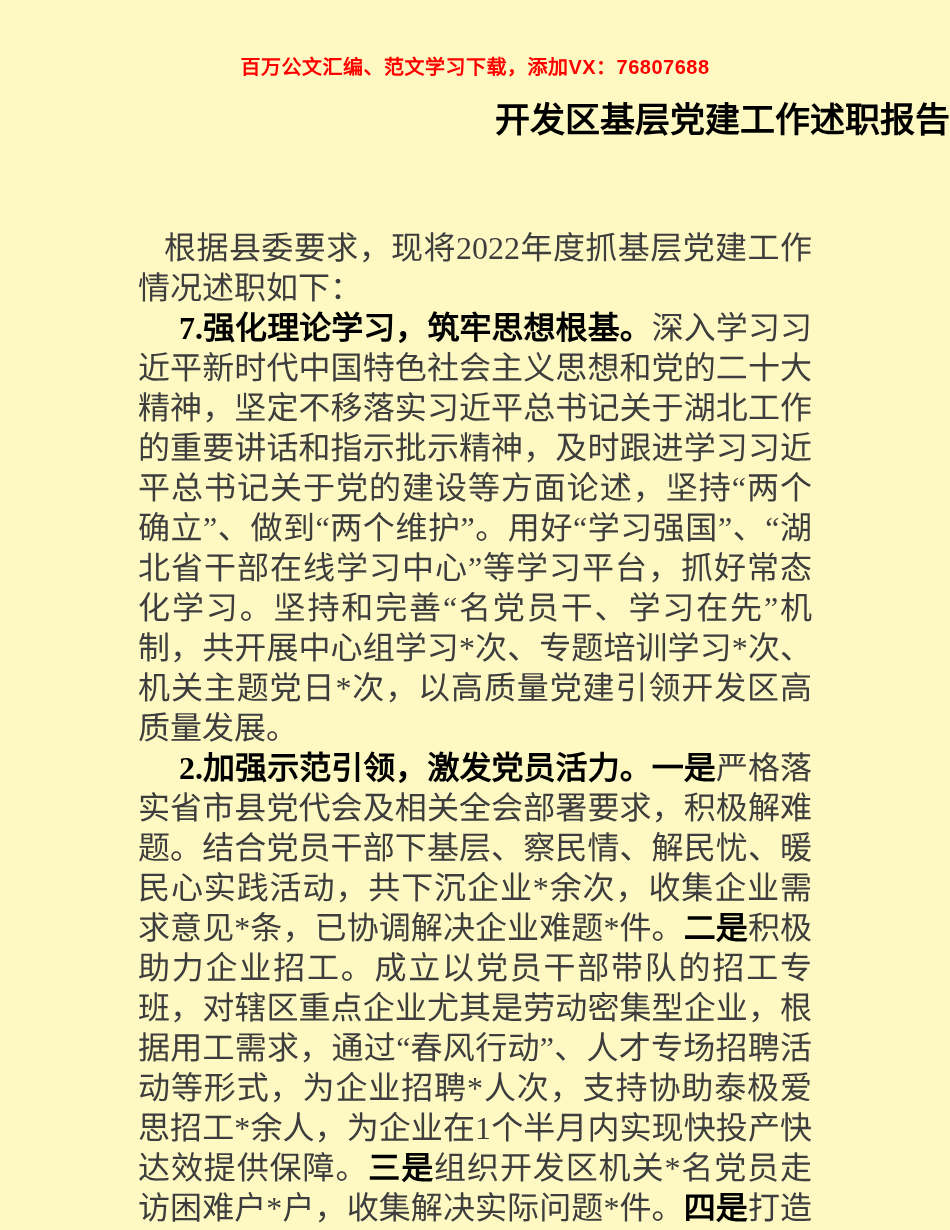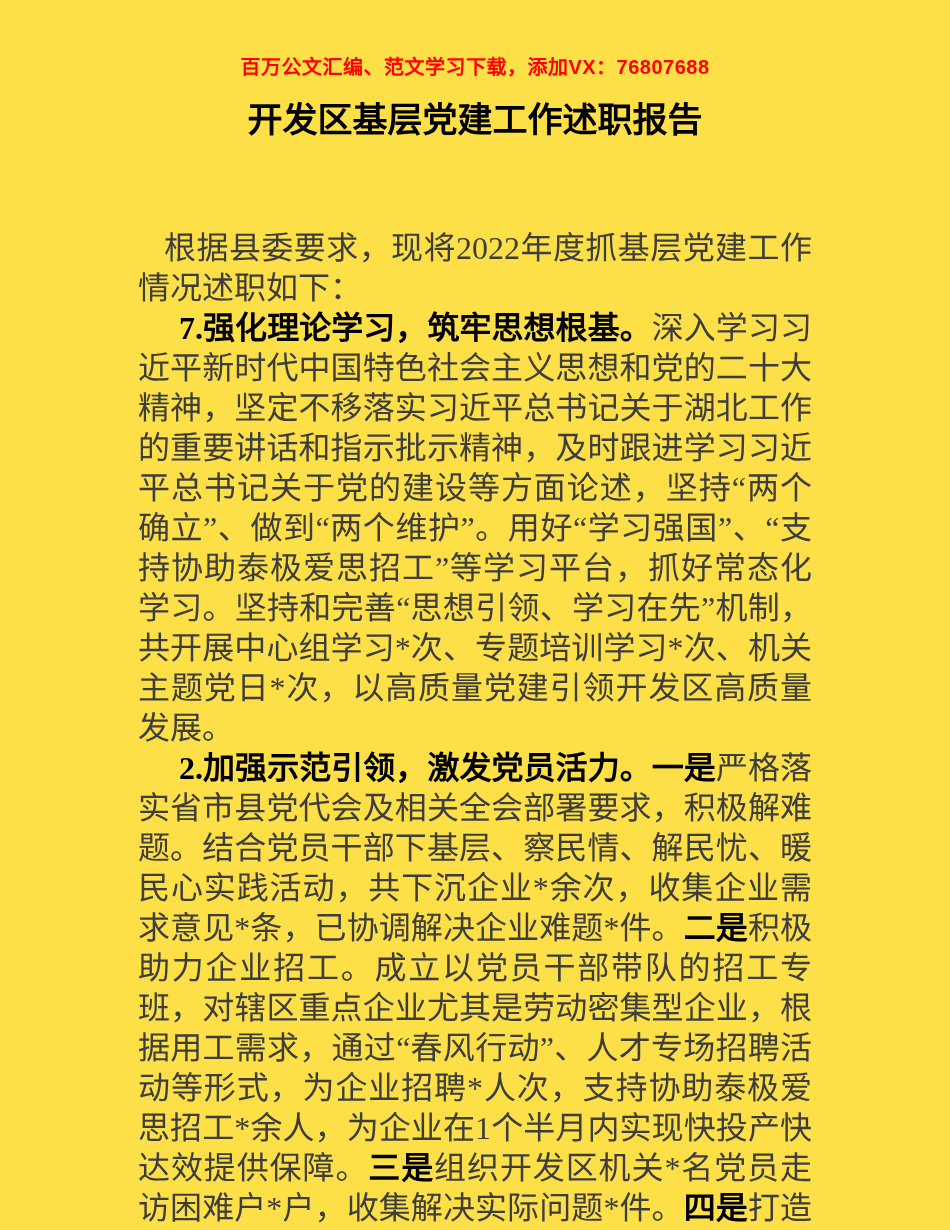--- a/index.html
+++ b/index.html
@@ -15,21 +15,21 @@
     padding-top: 52px;
     text-align: center;
     font-family: "Liberation Sans", "DejaVu Sans", sans-serif;
     font-weight: 600;
     font-size: 20px;
     line-height: 30px;
     letter-spacing: 0.5px;
   }
   .title {
     margin: 14px 0 0 0;
-    text-align: center;
+    text-align: right;
     font-family: "Liberation Serif", "DejaVu Serif", serif;
     font-weight: 700;
     font-size: 35px;
     line-height: 50px;
     color: #000000;
   }
   .doc-body {
     margin: 82px 138px 0 138px;
     width: 674px;
     font-family: "Liberation Serif", "DejaVu Serif", serif;
@@ -42,21 +42,21 @@
   .para { margin: 0; padding: 0; }
   .p-intro    { text-indent: 26px; }
   .p-heading  { text-indent: 41px; font-weight: 700; color: #000000; }
   .p-numbered { text-indent: 41px; }
   .run { font-weight: inherit; }
   .run.b { font-weight: 700; color: #000000; }
 </style>
 </head>
 <body>
 
-<div class="page" style="background: #fde047;">
+<div class="page" style="background: #fef9c3;">
   <div class="notice" style="color: rgb(254, 0, 0);">百万公文汇编、范文学习下载，添加VX：76807688</div>
   <h1 class="title">开发区基层党建工作述职报告</h1>
   <div class="doc-body">
       <p class="para p-intro"><span class="run">根据县委要求，现将2022年度抓基层党建工作情况述职如下：</span></p>
-      <p class="para p-numbered"><span class="run b">7.强化理论学习，筑牢思想根基。</span><span class="run">深入学习习近平新时代中国特色社会主义思想和党的二十大精神，坚定不移落实习近平总书记关于湖北工作的重要讲话和指示批示精神，及时跟进学习习近平总书记关于党的建设等方面论述，坚持“两个确立”、做到“两个维护”。用好“学习强国”、“支持协助泰极爱思招工”等学习平台，抓好常态化学习。坚持和完善“思想引领、学习在先”机制，共开展中心组学习*次、专题培训学习*次、机关主题党日*次，以高质量党建引领开发区高质量发展。</span></p>
+      <p class="para p-numbered"><span class="run b">7.强化理论学习，筑牢思想根基。</span><span class="run">深入学习习近平新时代中国特色社会主义思想和党的二十大精神，坚定不移落实习近平总书记关于湖北工作的重要讲话和指示批示精神，及时跟进学习习近平总书记关于党的建设等方面论述，坚持“两个确立”、做到“两个维护”。用好“学习强国”、“湖北省干部在线学习中心”等学习平台，抓好常态化学习。坚持和完善“名党员干、学习在先”机制，共开展中心组学习*次、专题培训学习*次、机关主题党日*次，以高质量党建引领开发区高质量发展。</span></p>
       <p class="para p-numbered"><span class="run b">2.加强示范引领，激发党员活力。一是</span><span class="run">严格落实省市县党代会及相关全会部署要求，积极解难题。结合党员干部下基层、察民情、解民忧、暖民心实践活动，共下沉企业*余次，收集企业需求意见*条，已协调解决企业难题*件。</span><span class="run b">二是</span><span class="run">积极助力企业招工。成立以党员干部带队的招工专班，对辖区重点企业尤其是劳动密集型企业，根据用工需求，通过“春风行动”、人才专场招聘活动等形式，为企业招聘*人次，支持协助泰极爱思招工*余人，为企业在1个半月内实现快投产快达效提供保障。</span><span class="run b">三是</span><span class="run">组织开发区机关*名党员走访困难户*户，收集解决实际问题*件。</span><span class="run b">四是</span><span class="run">打造辛*区共同缔造示范点，发动*名党员干</span></p>
     </div>
 </div>
 
 </body></html>

